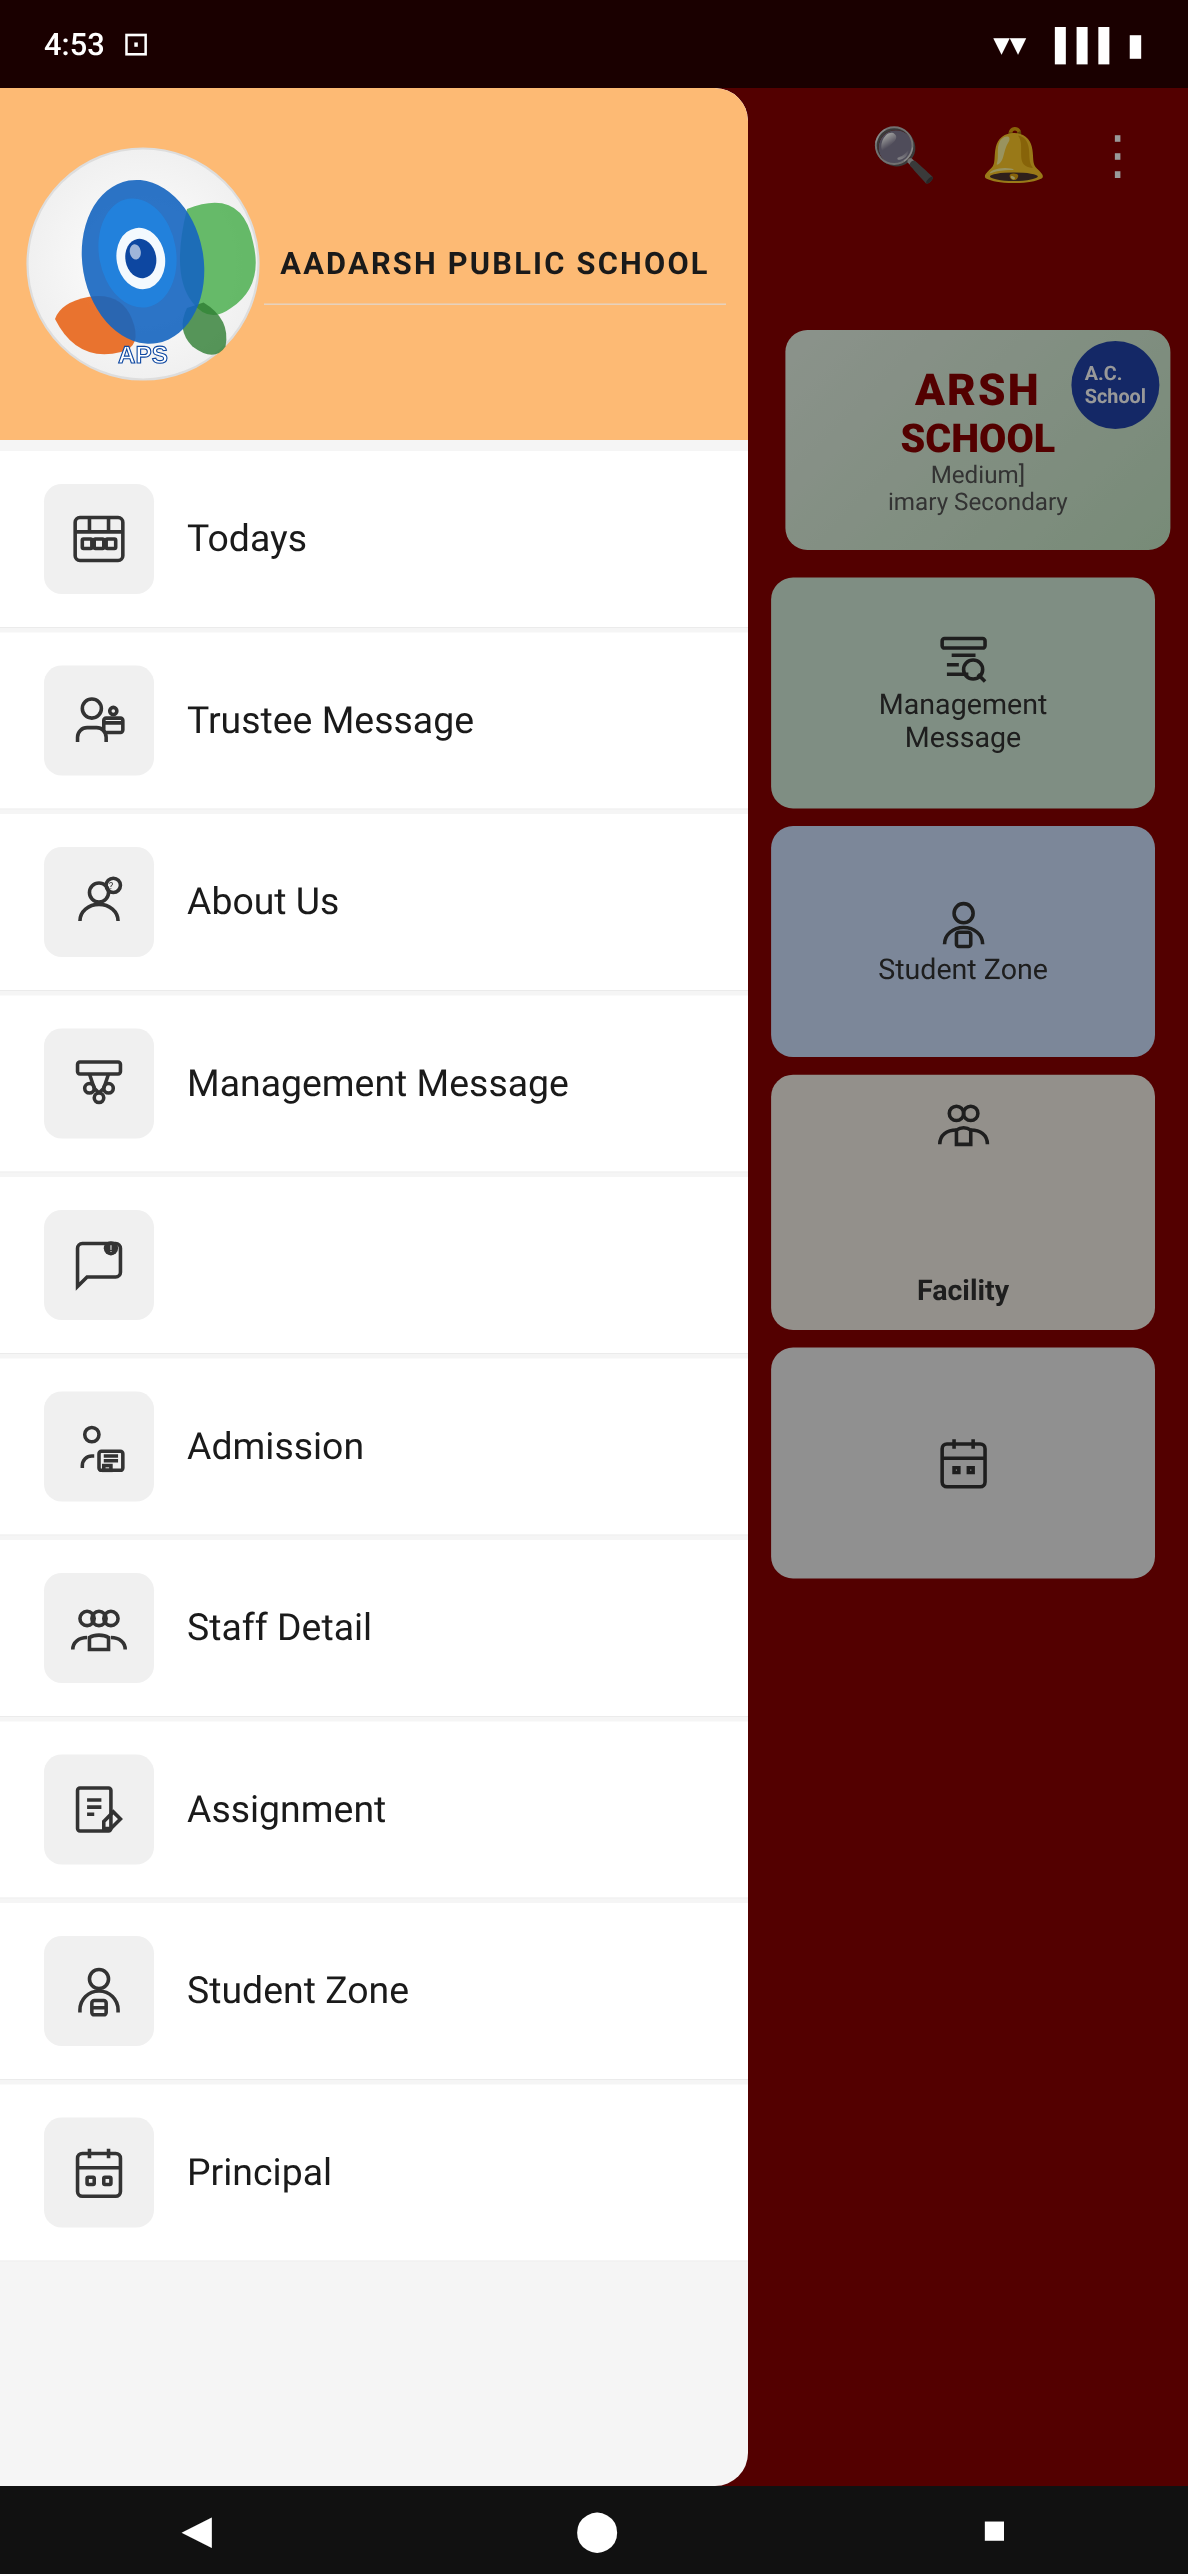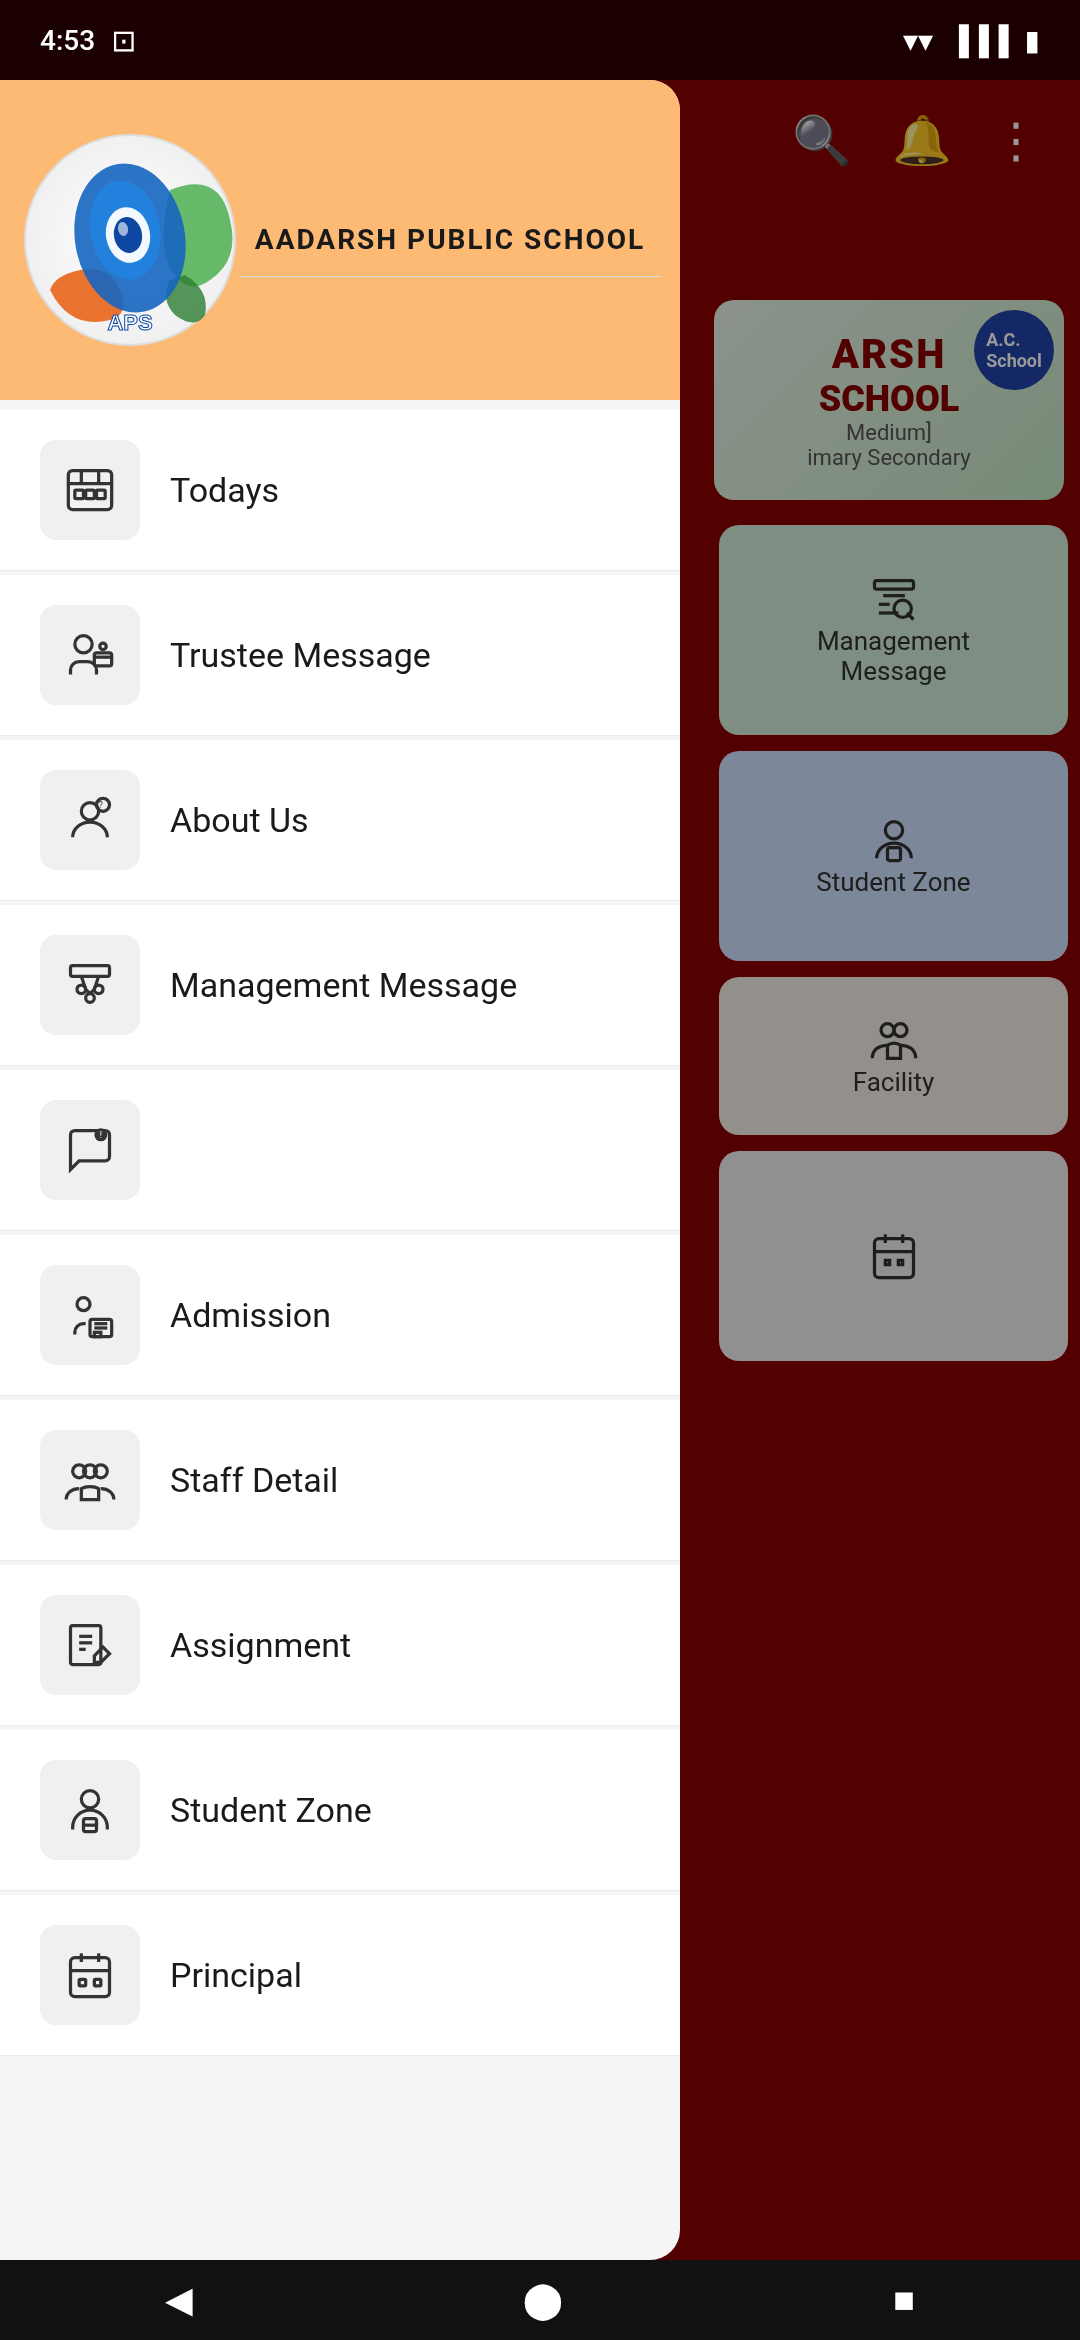--- a/index.html
+++ b/index.html
@@ -229,21 +229,21 @@
   <div class="school-banner">
     <div style="display:flex;flex-direction:column;align-items:center;">
 
       <div style="position:absolute;top:10px;right:10px;width:80px;height:80px;border-radius:50%;background:#2244aa;display:flex;align-items:center;justify-content:center;color:white;font-size:18px;font-weight:bold;">A.C.<br>School</div>
       <div style="font-size:40px;font-weight:900;color:#8B0000;letter-spacing:2px;text-align:right;">ARSH</div>
       <div style="font-size:36px;font-weight:900;color:#8B0000;">SCHOOL</div>
       <div style="font-size:22px;color:#555;text-align:center;">Medium]<br>imary Secondary</div>
     </div>
   </div>
 
-  <div style="position:absolute;right:12px;top:445px;width:360px;padding-left:11px;">
+  <div style="position:absolute;right:30px;top:445px;width:360px;padding-left:11px;">
 
     <div style="background:#d4edda;border-radius:20px;margin-bottom:16px;padding:20px;display:flex;flex-direction:column;align-items:center;justify-content:center;height:210px;">
       <svg class="icon-svg" viewBox="0 0 24 24" fill="none" stroke="#333" stroke-width="1.5">
         <rect x="3" y="3" width="18" height="4" rx="1"></rect>
         <line x1="7" y1="10" x2="17" y2="10"></line>
         <line x1="5" y1="14" x2="10" y2="14"></line>
         <line x1="5" y1="18" x2="14" y2="18"></line>
         <circle cx="16" cy="16" r="4"></circle>
         <line x1="18" y1="18" x2="21" y2="21"></line>
       </svg>
@@ -252,21 +252,21 @@
 
     <div style="background:#cfe2ff;border-radius:20px;margin-bottom:16px;padding:20px;display:flex;flex-direction:column;align-items:center;justify-content:center;height:210px;">
       <svg class="icon-svg" viewBox="0 0 24 24" fill="none" stroke="#333" stroke-width="1.5">
         <circle cx="12" cy="7" r="4"></circle>
         <path d="M4 20c0-4 3.6-7 8-7s8 3 8 7"></path>
         <rect x="9" y="15" width="6" height="6" rx="1"></rect>
       </svg>
       <span style="font-size:26px;color:#333;">Student Zone</span>
     </div>
 
-    <div style="background:#f5f0e8;border-radius:20px;margin-bottom:16px;padding:20px;display:flex;flex-direction:column;align-items:center;justify-content:center;height:158px;">
+    <div style="background:#f5f0e8;border-radius:20px;margin-bottom:16px;padding:20px;display:flex;flex-direction:column;align-items:center;justify-content:space-between;height:232px;font-weight:bold;">
       <svg class="icon-svg" viewBox="0 0 24 24" fill="none" stroke="#333" stroke-width="1.5">
         <circle cx="9" cy="7" r="3"></circle>
         <circle cx="15" cy="7" r="3"></circle>
         <path d="M2 20c0-4 3-6 7-6"></path>
         <path d="M22 20c0-4-3-6-7-6"></path>
         <path d="M9 14c0-0 1.3-1 3-1s3 1 3 1v6H9v-6z"></path>
       </svg>
       <span style="font-size:26px;color:#333;">Facility</span>
     </div>
 

